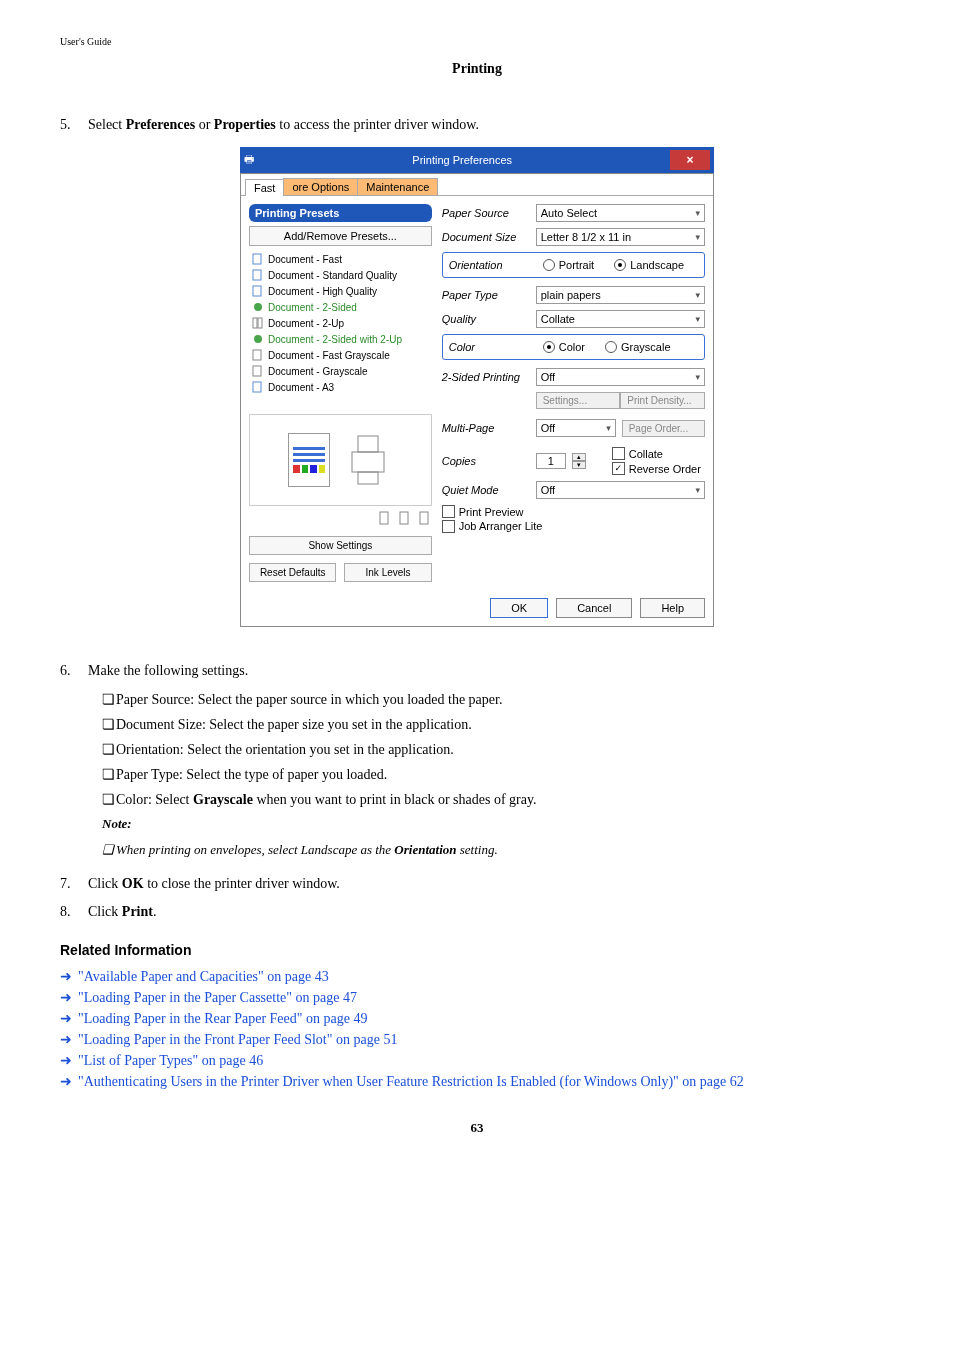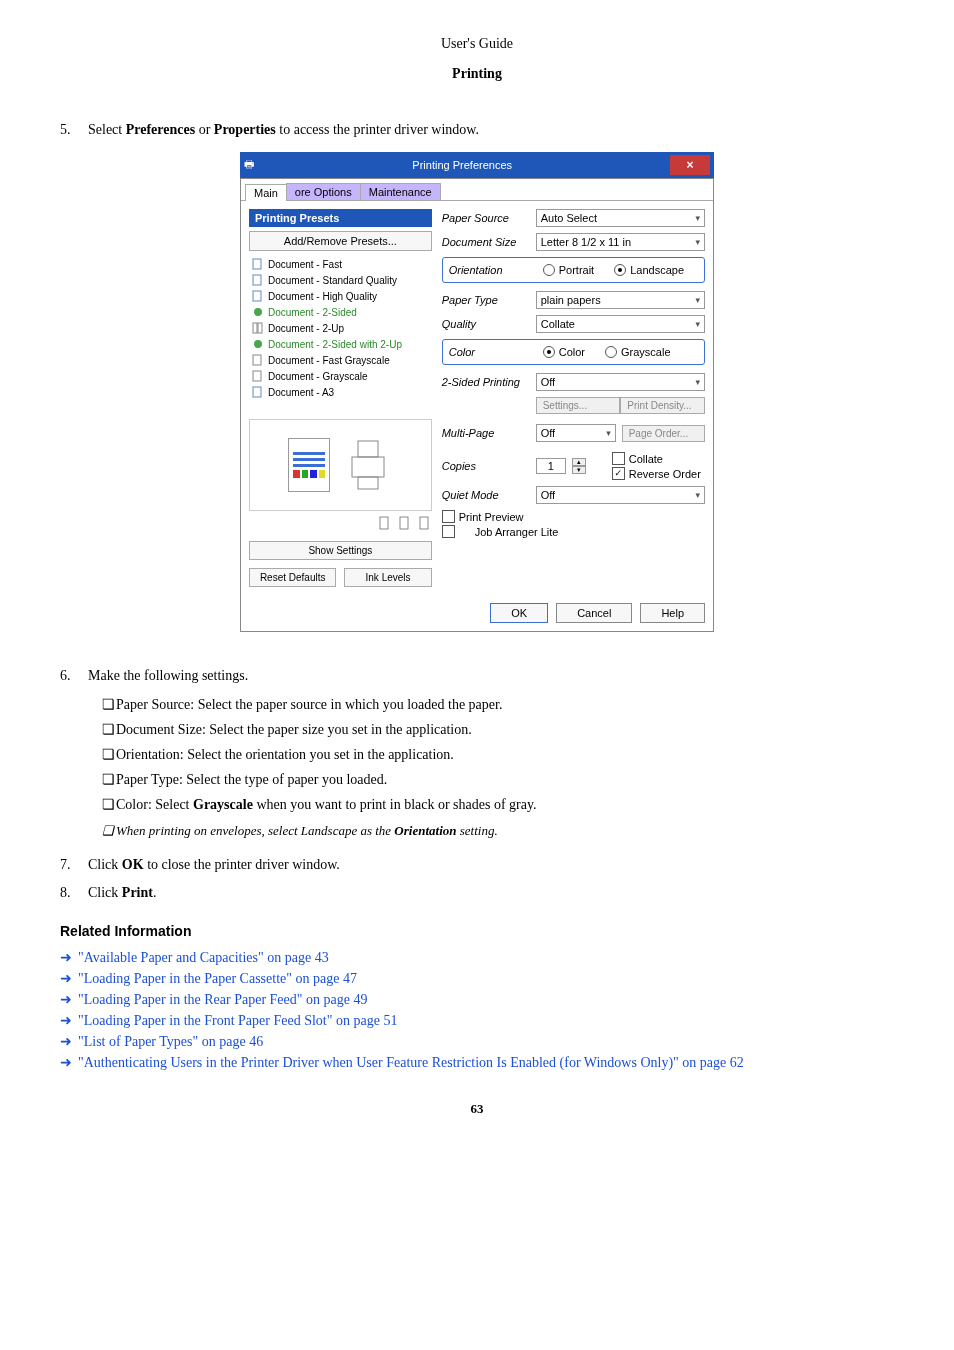--- a/index.html
+++ b/index.html
@@ -9,22 +9,21 @@
     font-size: 14px;
     color: #000;
     background: #fff;
     width: 954px;
   }
   .page {
     padding: 36px 60px 30px 60px;
     box-sizing: border-box;
   }
   .header-left {
-    font-size: 14px;
-    text-align: center;
+    font-size: 10px;
   }
   .page-section {
     text-align: center;
     font-weight: bold;
     font-size: 14px;
     margin-top: 14px;
     margin-bottom: 40px;
   }
   .step {
     display: flex;
@@ -107,31 +106,31 @@
     display:flex;
     border-bottom:1px solid #aaa;
     background:#fff;
     padding-top:4px;
     padding-left:4px;
   }
   .tab {
     border:1px solid #aaa;
     border-bottom:none;
     padding:2px 8px;
-    background:#c4b5fd;
+    background:#fdba74;
     margin-right:-1px;
     font-size:11px;
   }
   .tab.active { background:#fff; position:relative; top:1px; }
   .main-area { display:flex; padding:8px; gap:10px; }
   .left-col { width:192px; }
   .right-col { flex:1; }
   .presets-title {
     background:#1f57b8; color:#fff; font-weight:bold;
-    padding:3px 6px; font-size:11px;
+    padding:3px 6px; font-size:11px;border-radius:6px;
   }
   .addremove {
     border:1px solid #aaa; text-align:center; padding:3px 4px;
     margin:4px 0; background:#f7f7f7; font-size:11px;
   }
   .preset-list { border:1px solid transparent; }
   .preset-item {
     padding:2px 2px 2px 2px;
     display:flex; align-items:center; gap:4px;
     font-size:10px;
@@ -209,21 +208,21 @@
   </div>
 
   <div class="dialog-wrap">
     <div class="dlg-title">
       <span>🖶</span>
       <span class="dlg-title-text">Printing Preferences</span>
       <span class="dlg-close">×</span>
     </div>
     <div class="dlg-body">
       <div class="tabs">
-        <div class="tab active">Main</div>
+        <div class="tab active">Fast</div>
         <div class="tab">ore Options</div>
         <div class="tab">Maintenance</div>
       </div>
       <div class="main-area">
         <div class="left-col">
           <div class="presets-title">Printing Presets</div>
           <div class="addremove">Add/Remove Presets...</div>
           <div class="preset-list">
             <div class="preset-item">
                 <span class="pi-icon"><svg width="12" height="12">
@@ -423,21 +422,21 @@
             <div class="field-label">Quiet Mode</div>
             <div class="field-input">
                 <span>Off</span>
                 <span class="chev">▾</span>
               </div>
           </div>
           <div style="display:flex; align-items:center; gap:4px; margin-top:4px;">
               <span class="chk"></span>
               <span>Print Preview</span>
             </div>
-          <div style="display:flex; align-items:center; gap:20px; margin-top:2px;">
+          <div style="display:flex; align-items:flex-start; gap:4px; margin-top:2px;">
               <span class="chk"></span>
               <span>Job Arranger Lite</span>
             </div>
         </div>
       </div>
       <div class="dlg-footer">
         <div class="dlg-btn primary">OK</div>
         <div class="dlg-btn">Cancel</div>
         <div class="dlg-btn">Help</div>
       </div>
@@ -447,20 +446,21 @@
   <div class="step">
     <div class="step-num">6.</div>
     <div>Make the following settings.</div>
   </div>
   <div class="sub"><span class="sub-prefix">❏</span><span>Paper Source: Select the paper source in which you loaded the paper.</span></div>
   <div class="sub"><span class="sub-prefix">❏</span><span>Document Size: Select the paper size you set in the application.</span></div>
   <div class="sub"><span class="sub-prefix">❏</span><span>Orientation: Select the orientation you set in the application.</span></div>
   <div class="sub"><span class="sub-prefix">❏</span><span>Paper Type: Select the type of paper you loaded.</span></div>
   <div class="sub"><span class="sub-prefix">❏</span><span>Color: Select </span><b>Grayscale</b><span> when you want to print in black or shades of gray.</span></div>
 
+  <div class="note-heading">Note:</div>
   <div class="note-item" style="margin-top:10px;"><span class="sub-prefix">❏</span><span>When printing on envelopes, select Landscape as the </span><b style="font-style:italic">Orientation</b><span> setting.</span></div>
 
   <div class="step" style="margin-top:18px;">
     <div class="step-num">7.</div>
     <div><span>Click </span><b>OK</b><span> to close the printer driver window.</span></div>
   </div>
 
   <div class="step" style="margin-top:8px;">
     <div class="step-num">8.</div>
     <div><span>Click </span><b>Print</b><span>.</span></div>

